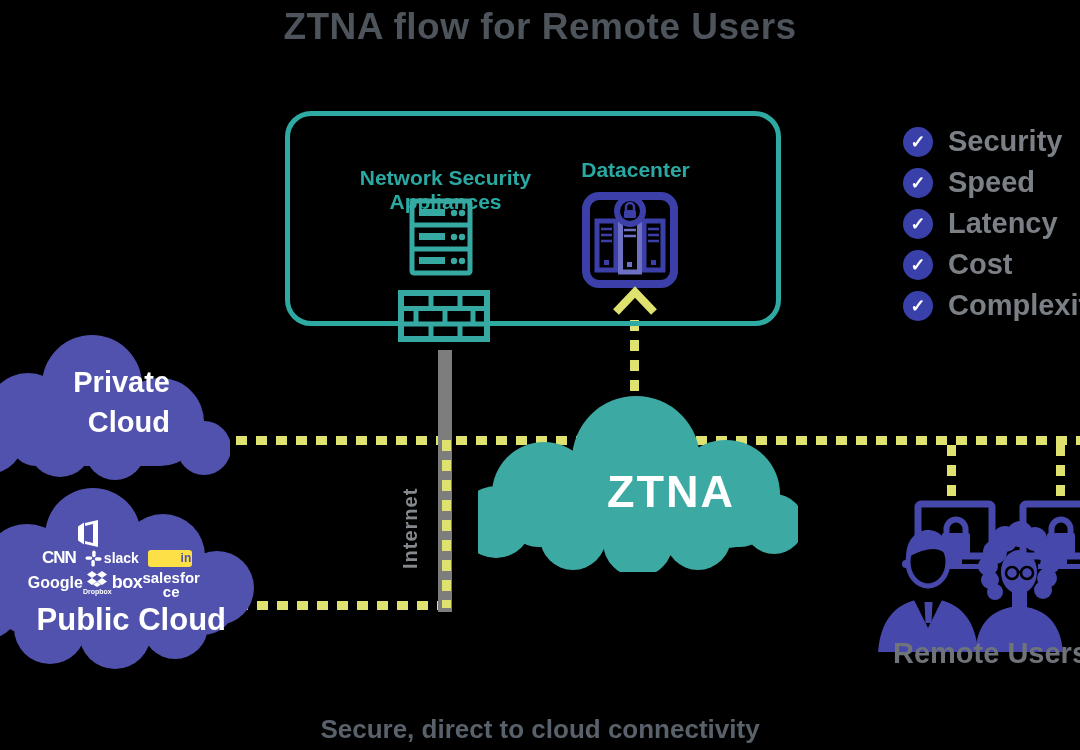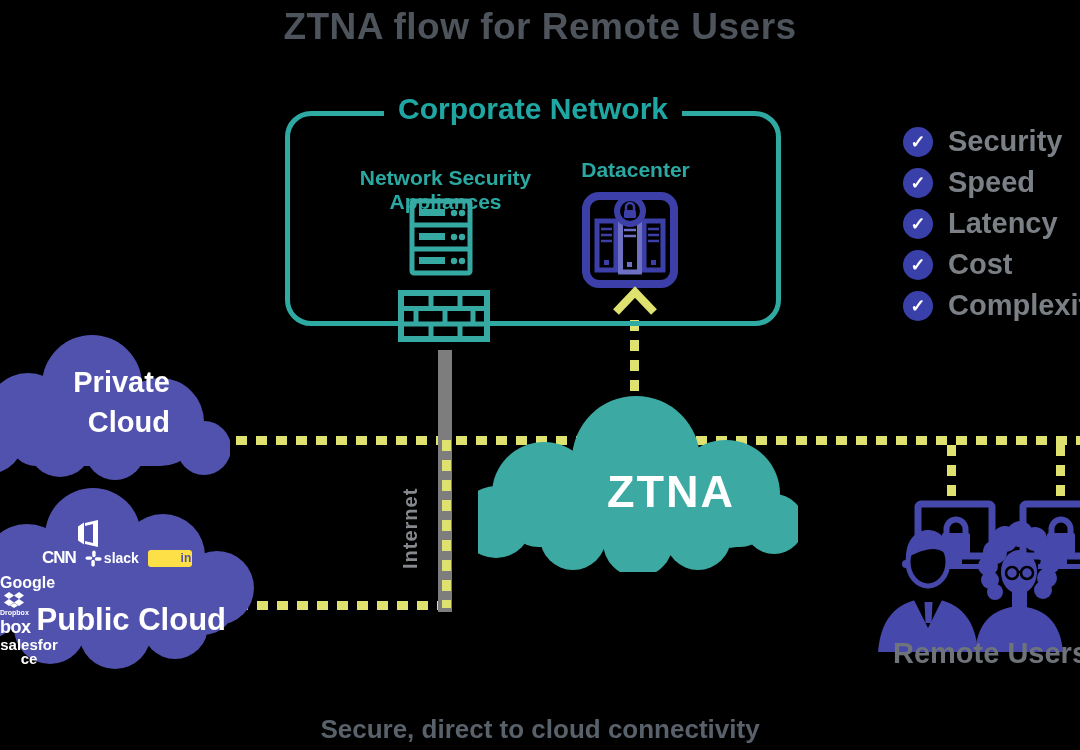--- a/index.html
+++ b/index.html
@@ -32,21 +32,21 @@
   .internet-label{left:399px;top:472px;height:112px;width:26px;color:#85898e;font-size:20px;
     writing-mode:vertical-rl;transform:rotate(180deg);text-align:center;letter-spacing:1px;}
   
   .cloud-label{color:#fff;text-align:right;}
   .private-label{left:28px;top:362px;width:142px;font-size:29px;line-height:1.38;}
   .public-label{left:8px;top:602px;width:218px;font-size:31px;}
   .ztna-label{left:535px;top:466px;width:200px;font-size:45px;letter-spacing:2px;}
   .remote-label{left:893px;top:637px;width:200px;font-size:29px;color:#6f747b;white-space:nowrap;}
   
   .logo-row1{left:42px;top:548px;width:150px;display:flex;align-items:center;justify-content:center;gap:9px;color:#fff;}
-  .logo-row2{left:0px;top:571px;width:228px;display:flex;align-items:flex-start;justify-content:center;gap:0;color:#fff;flex-direction:column;}
+  .logo-row2{left:0px;top:571px;width:228px;display:flex;align-items:flex-start;justify-content:center;gap:0;color:#fff;}
   .logo-cnn{font-size:17px;letter-spacing:-1px;}
   .logo-slack-text{font-size:14px;}
   .linkedin-badge{width:17px;height:17px;background:#fde047;border-radius:3px;color:#5152ae;
     font-size:12px;display:flex;align-items:center;justify-content:center;padding-left:32px;}
   .logo-google{font-size:16px;font-weight:bold;padding-top:3px;}
   .dropbox-col{display:flex;flex-direction:column;align-items:center;gap:1px;}
   .logo-dropbox-caption{font-size:7px;}
   .logo-box{font-size:18px;padding-top:1px;letter-spacing:-.5px;}
   .logo-salesforce{font-size:15px;width:58px;line-height:.95;word-break:break-all;text-align:center;font-weight:bold;}
 </style>
@@ -60,21 +60,20 @@
   <div class="abs dash-h" style="left:216px;top:436px;width:864px;"></div>
   <div class="abs dash-h" style="left:237px;top:601px;width:213px;"></div>
   <div class="abs gray-line"></div>
   <div class="abs dash-v" style="left:442px;top:440px;height:168px;"></div>
   <div class="abs dash-v" style="left:630px;top:320px;height:82px;"></div>
   <div class="abs dash-v" style="left:947px;top:445px;height:58px;"></div>
   <div class="abs dash-v" style="left:1056px;top:445px;height:58px;"></div>
   <div class="abs internet-label">Internet</div>
 
   <div class="abs corp-box">
-    <div class="corp-title">Corporate Network</div>
     <div class="appliances-label">Network Security Appliances</div>
     <div class="datacenter-label">Datacenter</div>
 
     <svg class="abs" style="left:119px;top:82px;" width="64" height="78" viewBox="0 0 64 78">
       <g stroke="#35a9a2" fill="none" stroke-width="5">
         <rect x="3" y="3" width="58" height="72" rx="2"></rect>
         <line x1="3" y1="27" x2="61" y2="27"></line>
         <line x1="3" y1="51" x2="61" y2="51"></line>
       </g>
       <g fill="#35a9a2">

